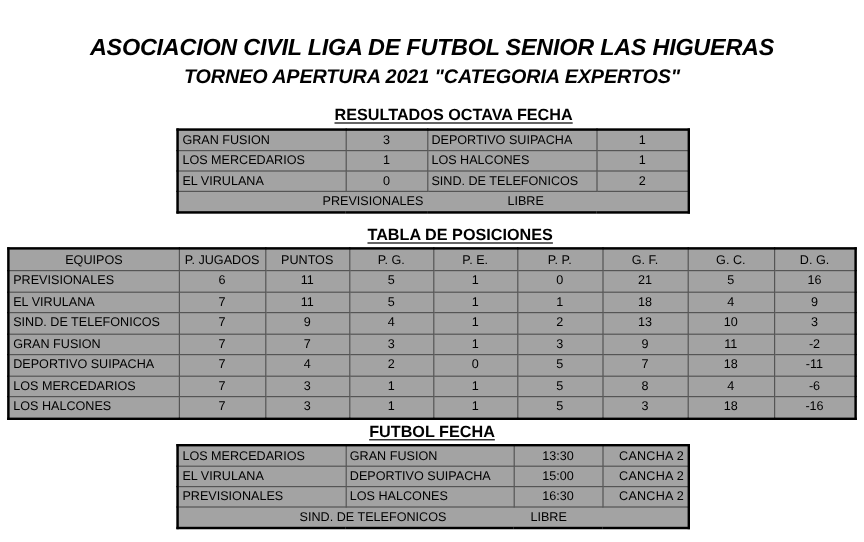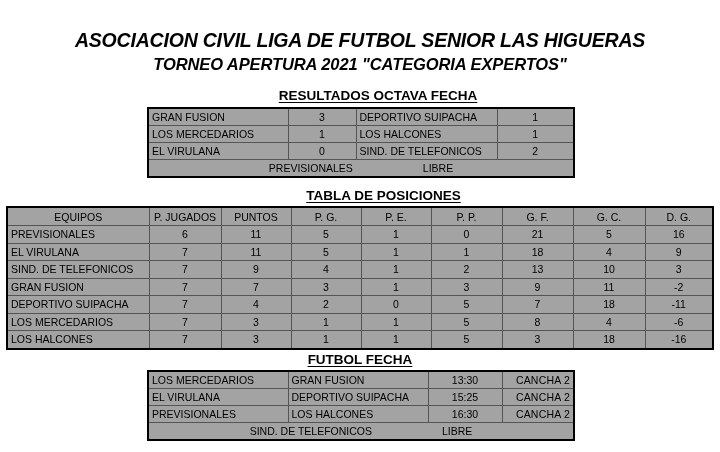--- a/index.html
+++ b/index.html
@@ -307,21 +307,21 @@
     <tbody>
       <tr>
         <td class="l">LOS MERCEDARIOS</td>
         <td class="l">GRAN FUSION</td>
         <td class="c">13:30</td>
         <td class="cancha-cell">CANCHA  2</td>
       </tr>
       <tr>
         <td class="l">EL VIRULANA</td>
         <td class="l">DEPORTIVO SUIPACHA</td>
-        <td class="c">15:25</td>
+        <td class="c">15:00</td>
         <td class="cancha-cell">CANCHA  2</td>
       </tr>
       <tr>
         <td class="l">PREVISIONALES</td>
         <td class="l">LOS HALCONES</td>
         <td class="c">16:30</td>
         <td class="cancha-cell">CANCHA  2</td>
       </tr>
       <tr class="free-row">
         <td colspan="4">

